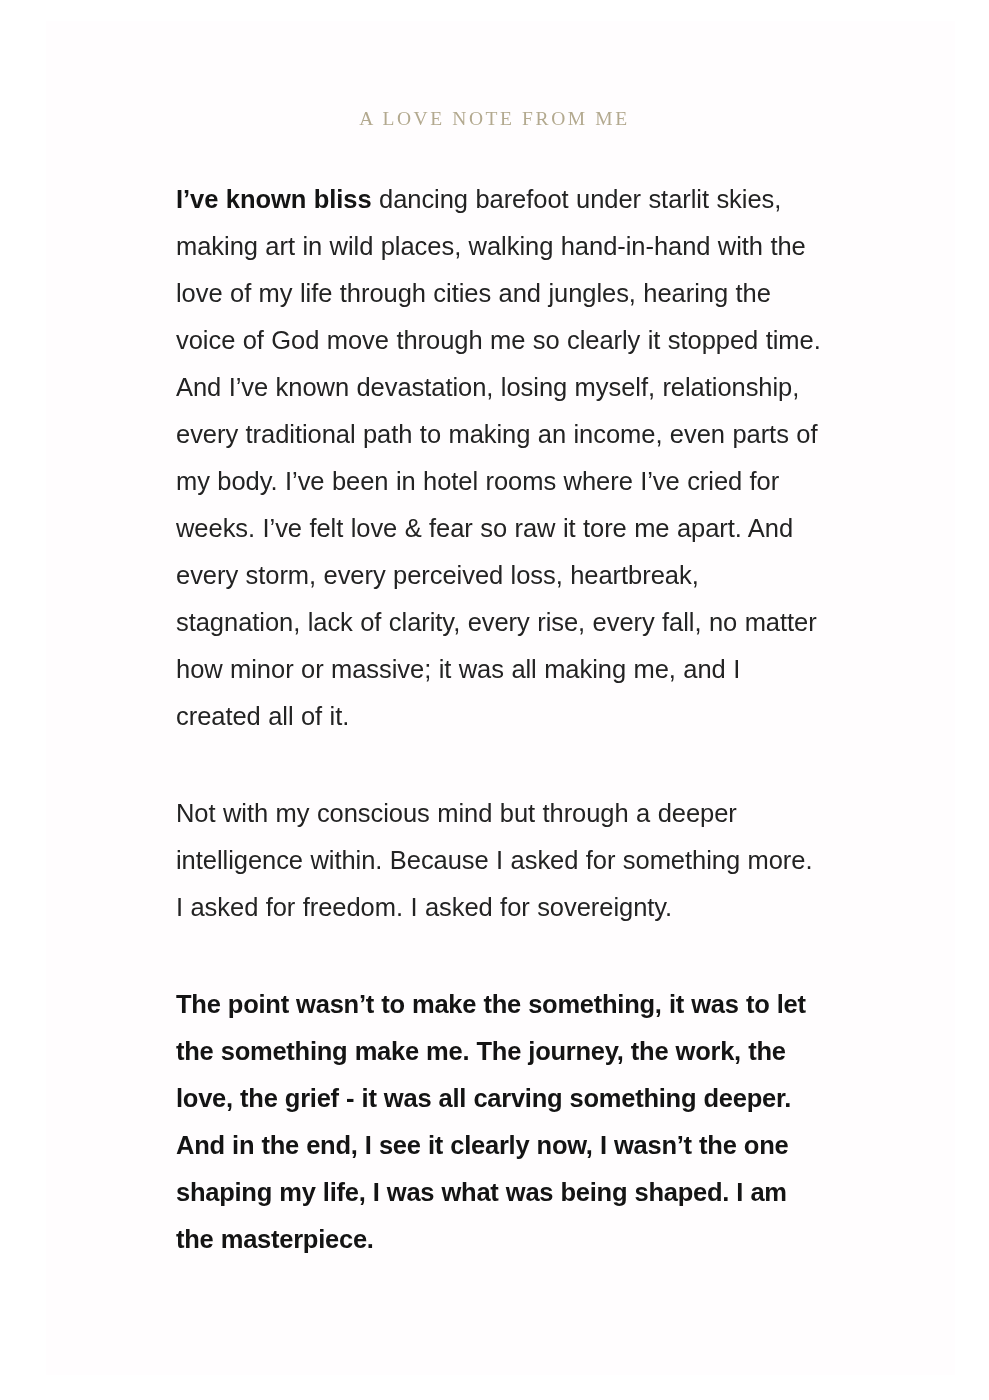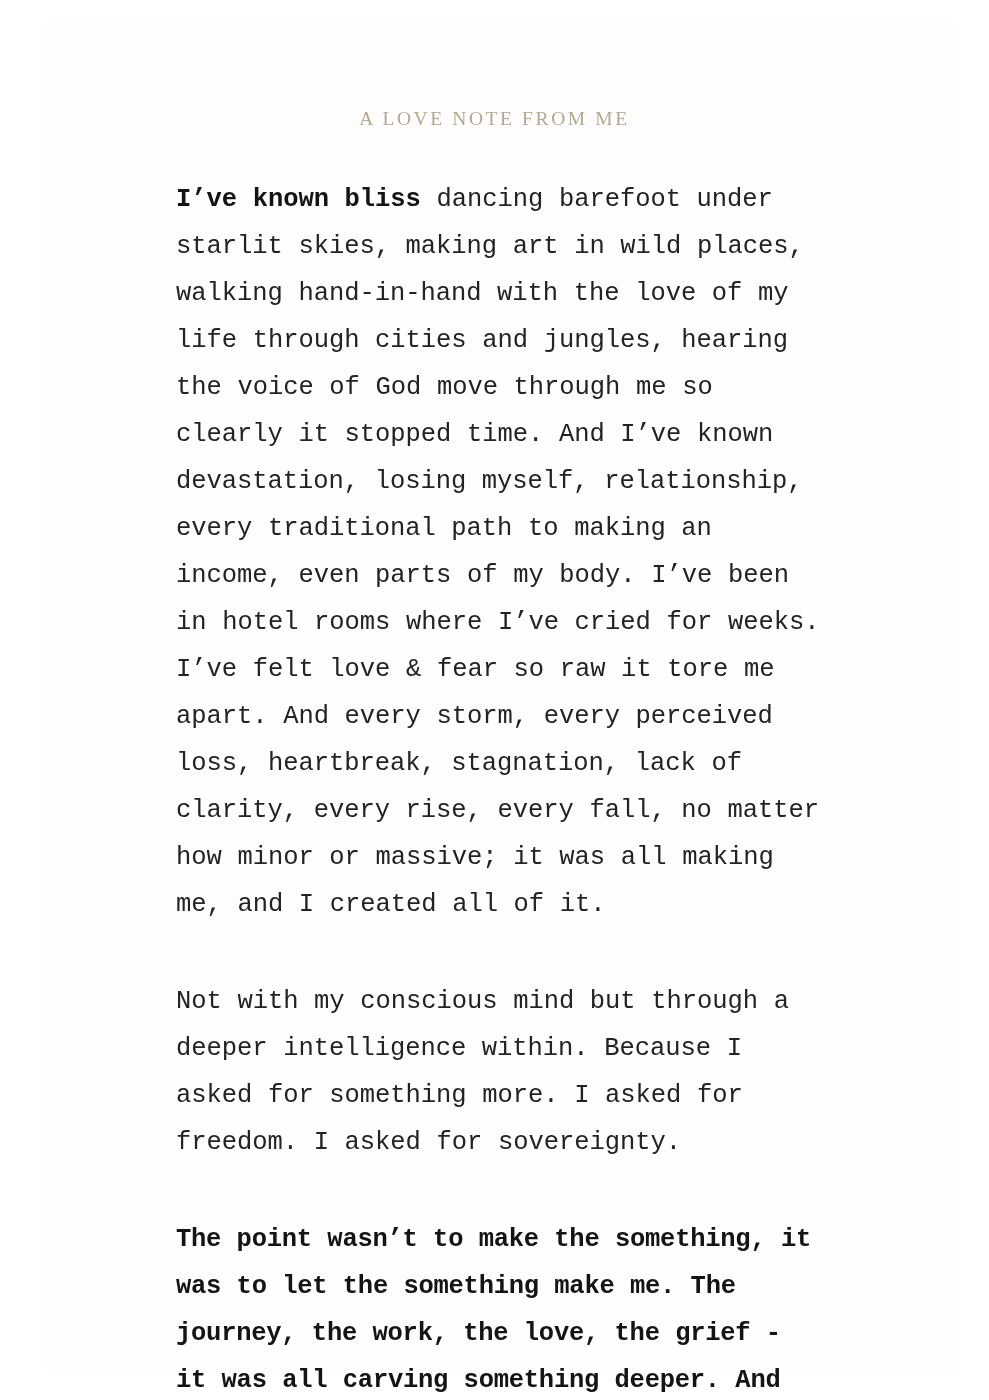--- a/index.html
+++ b/index.html
@@ -49,21 +49,21 @@
 
   .body-col {
     position: absolute;
     left: 176px;
     top: 176px;
     width: 648px;
   }
 
   p.para {
     margin: 0 0 50px 0;
-    font-family: Liberation Mono, monospace;
+    font-family: Liberation Sans, sans-serif;
     font-size: 25.5px;
     line-height: 47px;
     color: #232323;
     letter-spacing: -0.05px;
     font-weight: 400;
     word-spacing: 0.4px;
   }
   p.para:last-child { margin-bottom: 0; }
 
   p.para.bold {

